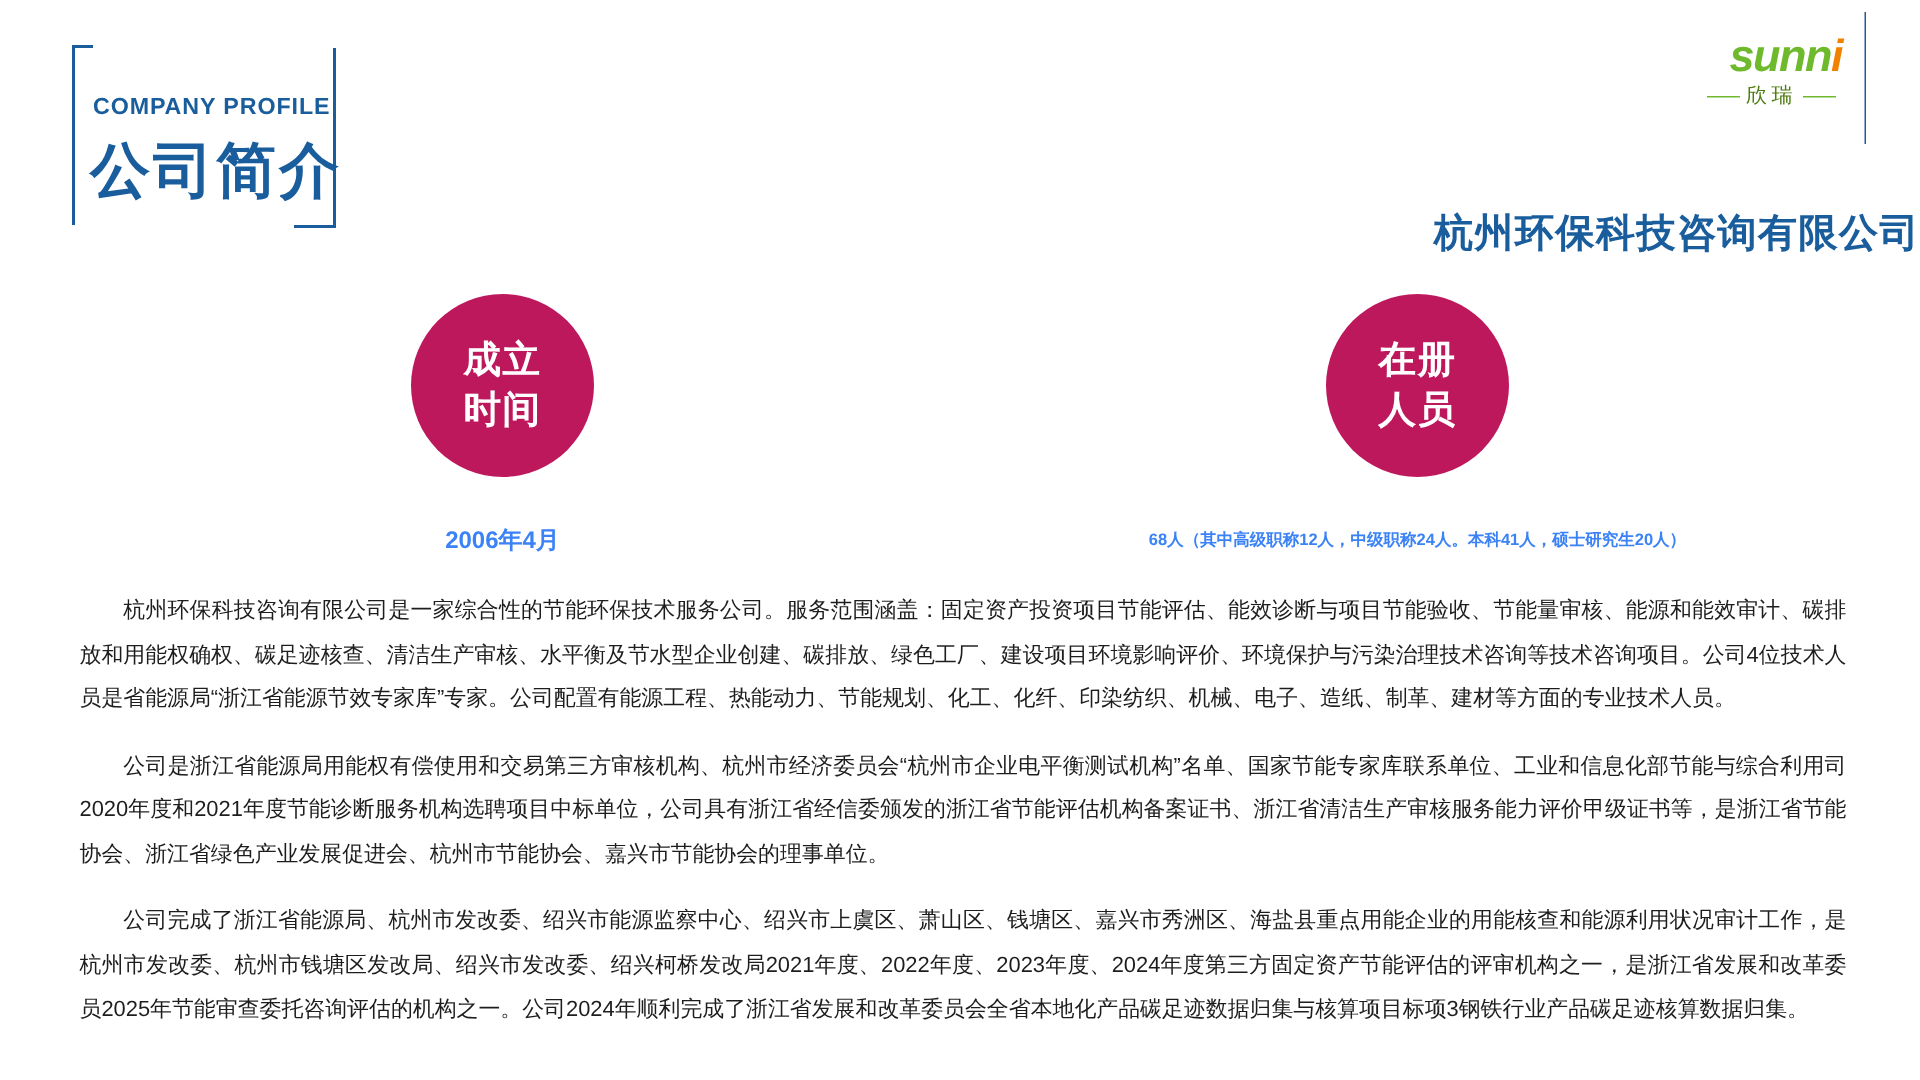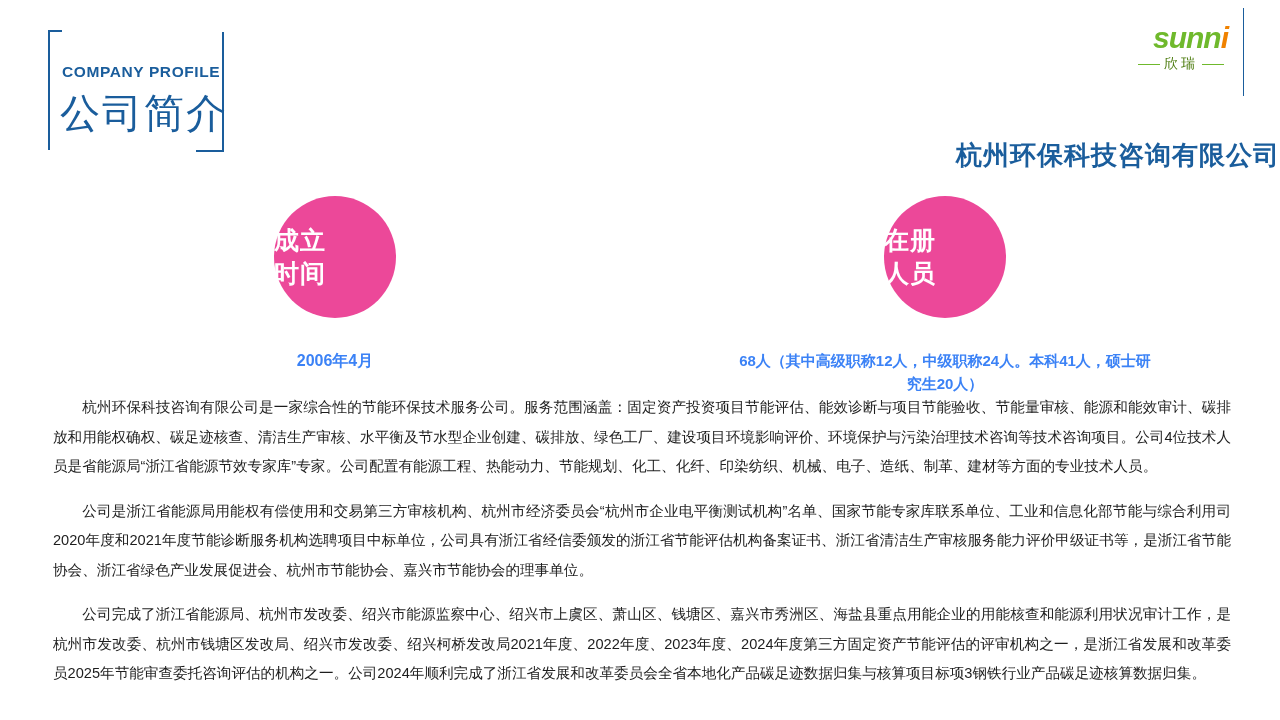--- a/index.html
+++ b/index.html
@@ -53,21 +53,21 @@
     font-weight: 600;
     white-space: nowrap;
   }
   .header-cn {
     position: absolute;
     left: 12px;
     top: 56px;
     font-size: 40px;
     letter-spacing: 2px;
     color: #1a5d9c;
-    font-weight: 400;
+    font-weight: 700;
     white-space: nowrap;
   }
 
   
   .logo {
     position: absolute;
     right: 52px;
     top: 22px;
     width: 150px;
     height: 60px;
@@ -132,42 +132,42 @@
     position: absolute;
     text-align: center;
   }
   .stat-1 { left: 180px; width: 310px; }
   .stat-2 { left: 485px; width: 310px; }
   .stat-3 { left: 790px; width: 310px; }
   .circle {
     width: 122px;
     height: 122px;
     border-radius: 50%;
-    background: #ec4899;
+    background: #be185d;
     margin: 0 auto;
     display: flex;
     align-items: center;
-    justify-content: flex-start;
+    justify-content: center;
     color: #ffffff;
     font-size: 25px;
     font-weight: 700;
     line-height: 33px;
     letter-spacing: 1px;
   }
   .stat-value {
     margin-top: 31px;
     font-size: 16px;
     font-weight: 700;
     color: #3b82f6;
     line-height: 23px;
   }
   .stat-3 .stat-value {
     width: 420px;
     margin-left: -55px;
-    font-size: 15px;
+    font-size: 11px;
   }
 
   
   .body-text {
     position: absolute;
     top: 378px;
     left: 38px;
     width: 1208px;
     font-size: 14.6px;
     line-height: 29.5px;

